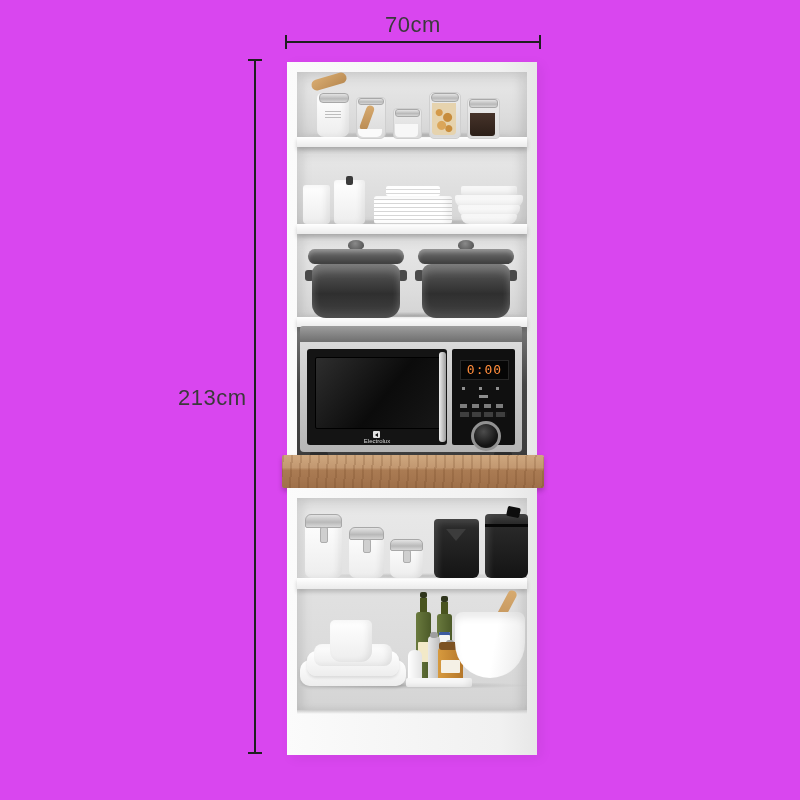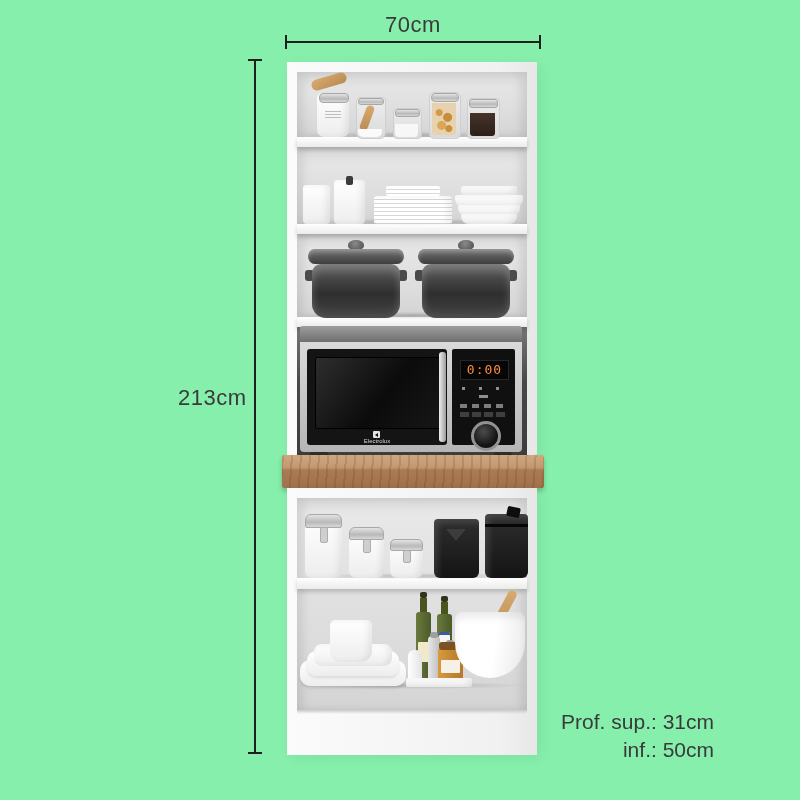--- a/index.html
+++ b/index.html
@@ -1,17 +1,17 @@
 <!DOCTYPE html>
 <html><head>
 <meta charset="utf-8">
 <style>
   html,body{margin:0;padding:0;background:#ffffff;}
   #stage{
-    position:relative;width:800px;height:800px;background:#86efac;overflow:hidden;
+    position:relative;width:800px;height:800px;background:#d946ef;overflow:hidden;
     font-family:"Liberation Sans",sans-serif;color:#3a3a3a;
   }
   .abs{position:absolute;}
   
   .dim-line{background:#1f1f1f;}
   .dim-label{font-size:22px;letter-spacing:.5px;color:#3a3a3a;}
   .depth-note{font-size:21px;line-height:28px;text-align:right;color:#3a3a3a;}
   
   .cab-white{background:linear-gradient(90deg,#fbfbfb,#f1f1f1 85%,#e7e7e7);box-shadow:4px 3px 12px rgba(0,0,0,.06);}
   .opening{background:linear-gradient(180deg,#e9e9e9,#dcdcdc 70%,#d4d4d4);
@@ -45,24 +45,20 @@
   <div class="abs dim-label" style="left:350px;top:12px;width:126px;text-align:center;">70cm</div>
   <div class="abs dim-line" style="left:286px;top:41px;width:254px;height:2px;"></div>
   <div class="abs dim-line" style="left:285px;top:35px;width:2px;height:14px;"></div>
   <div class="abs dim-line" style="left:539px;top:35px;width:2px;height:14px;"></div>
 
   <div class="abs dim-label" style="left:178px;top:385px;width:68px;text-align:right;">213cm</div>
   <div class="abs dim-line" style="left:254px;top:60px;width:2px;height:693px;"></div>
   <div class="abs dim-line" style="left:248px;top:59px;width:14px;height:2px;"></div>
   <div class="abs dim-line" style="left:248px;top:752px;width:14px;height:2px;"></div>
 
-  <div class="abs depth-note" style="right:86px;top:708px;width:240px;">
-    <div>Prof. sup.: 31cm</div>
-    <div>inf.: 50cm</div>
-  </div>
 
   <div class="abs cab-white" style="left:287px;top:62px;width:250px;height:395px;"></div>
 
   <div class="abs opening" style="left:297px;top:72px;width:230px;height:65px;"></div>
   <div class="abs opening" style="left:297px;top:147px;width:230px;height:77px;"></div>
   <div class="abs opening" style="left:297px;top:234px;width:230px;height:83px;"></div>
   <div class="abs niche" style="left:297px;top:327px;width:230px;height:128px;"></div>
 
   <div class="abs board" style="left:297px;top:137px;width:230px;height:10px;"></div>
   <div class="abs board" style="left:297px;top:224px;width:230px;height:10px;"></div>

